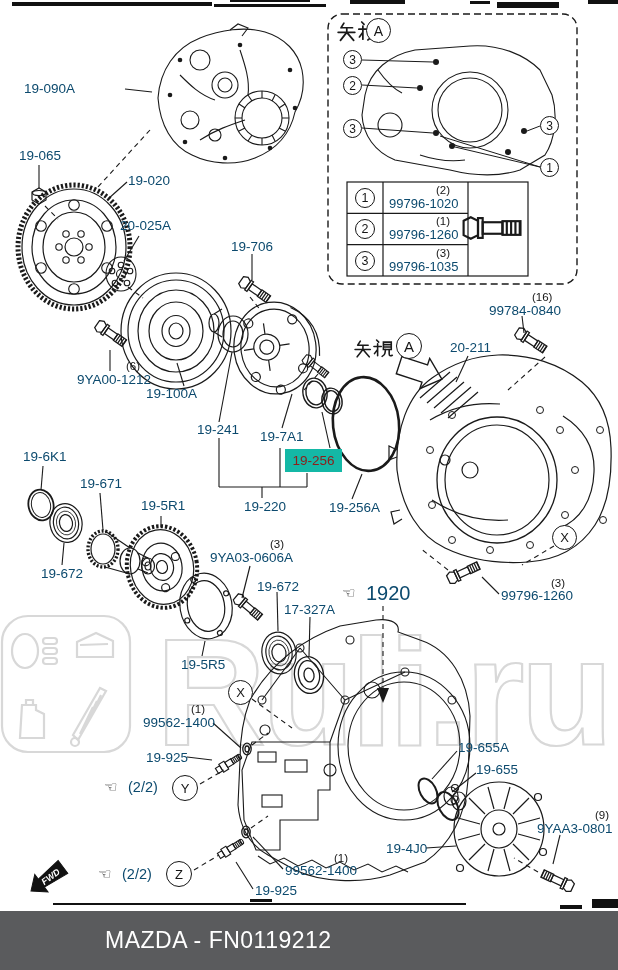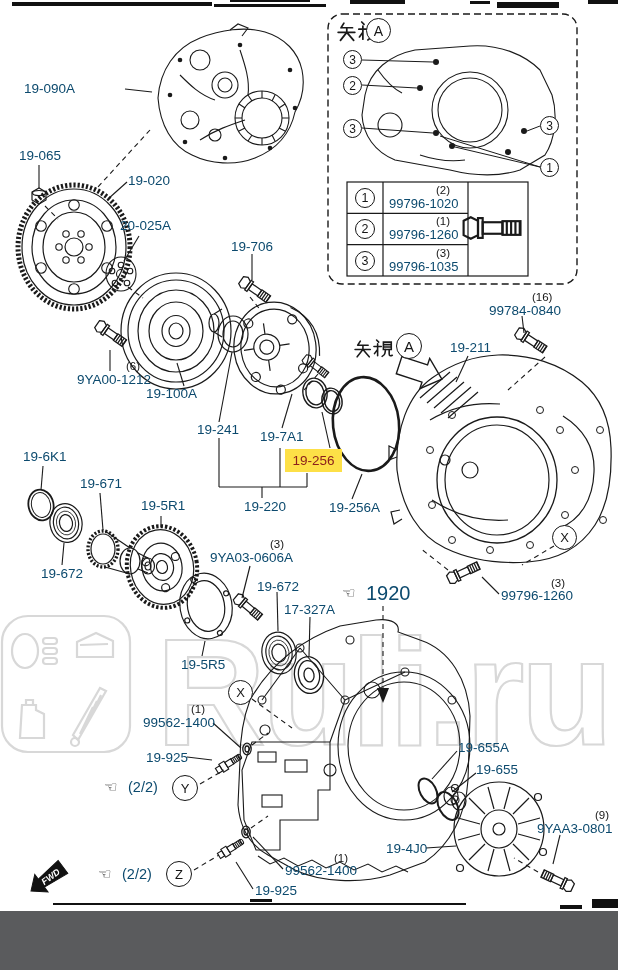--- a/index.html
+++ b/index.html
@@ -401,21 +401,21 @@
 <div class="lbl" style="left:24px;top:82px">19-090A</div>
 <div class="lbl" style="left:19px;top:149px">19-065</div>
 <div class="lbl" style="left:128px;top:174px">19-020</div>
 <div class="lbl" style="left:120px;top:219px">20-025A</div>
 <div class="lbl" style="left:231px;top:240px">19-706</div>
 <div class="qty" style="left:126px;top:361px">(6)</div>
 <div class="lbl" style="left:77px;top:373px">9YA00-1212</div>
 <div class="lbl" style="left:146px;top:387px">19-100A</div>
 <div class="lbl" style="left:197px;top:423px">19-241</div>
 <div class="lbl" style="left:260px;top:430px">19-7A1</div>
-<div class="hl" style="left:285px;top:449px;width:57px;height:23px;background:#fde047;color:#8c201c">19-256</div>
+<div class="hl" style="left:285px;top:449px;width:57px;height:23px;background:#14b8a6;color:#8c201c">19-256</div>
 <div class="lbl" style="left:244px;top:500px">19-220</div>
 <div class="lbl" style="left:329px;top:501px">19-256A</div>
 <div class="lbl" style="left:23px;top:450px">19-6K1</div>
 <div class="lbl" style="left:80px;top:477px">19-671</div>
 <div class="lbl" style="left:141px;top:499px">19-5R1</div>
 <div class="lbl" style="left:41px;top:567px">19-672</div>
 <div class="qty" style="left:270px;top:539px">(3)</div>
 <div class="lbl" style="left:210px;top:551px">9YA03-0606A</div>
 <div class="lbl" style="left:257px;top:580px">19-672</div>
 <div class="lbl" style="left:284px;top:603px">17-327A</div>
@@ -426,21 +426,21 @@
 <div class="lbl" style="left:255px;top:884px">19-925</div>
 <div class="qty" style="left:334px;top:853px">(1)</div>
 <div class="lbl" style="left:285px;top:864px">99562-1400</div>
 <div class="lbl" style="left:386px;top:842px">19-4J0</div>
 <div class="lbl" style="left:458px;top:741px">19-655A</div>
 <div class="lbl" style="left:476px;top:763px">19-655</div>
 <div class="qty" style="left:595px;top:810px">(9)</div>
 <div class="lbl" style="left:537px;top:822px">9YAA3-0801</div>
 <div class="qty" style="left:532px;top:292px">(16)</div>
 <div class="lbl" style="left:489px;top:304px">99784-0840</div>
-<div class="lbl" style="left:450px;top:341px">19-211</div>
+<div class="lbl" style="left:450px;top:341px">20-211</div>
 <div class="qty" style="left:551px;top:578px">(3)</div>
 <div class="lbl" style="left:501px;top:589px">99796-1260</div>
 
 <span class="hand" style="left:342px;top:585px">☞</span>
 <div class="lbl big" style="left:366px;top:583px">1920</div>
 
 <span class="hand" style="left:104px;top:779px">☞</span>
 <div class="lbl" style="left:128px;top:780px;font-size:14.5px">(2/2)</div>
 <div class="circ" style="left:172px;top:775px;width:26px;height:26px">Y</div>
 
@@ -464,15 +464,16 @@
 <div class="circ" style="left:355px;top:219px;width:20px;height:20px;font-size:12.5px">2</div>
 <div class="circ" style="left:355px;top:251px;width:20px;height:20px;font-size:12.5px">3</div>
 <div class="qty" style="left:436px;top:185px">(2)</div>
 <div class="lbl" style="left:389px;top:197px;font-size:13px">99796-1020</div>
 <div class="qty" style="left:436px;top:216px">(1)</div>
 <div class="lbl" style="left:389px;top:228px;font-size:13px">99796-1260</div>
 <div class="qty" style="left:436px;top:248px">(3)</div>
 <div class="lbl" style="left:389px;top:260px;font-size:13px">99796-1035</div>
 
 <div class="footer" style="background:#5a5b5d">
+  <span style="left:105px">MAZDA - FN0119212</span>
 </div>
 
 </div>
 
 </body></html>

